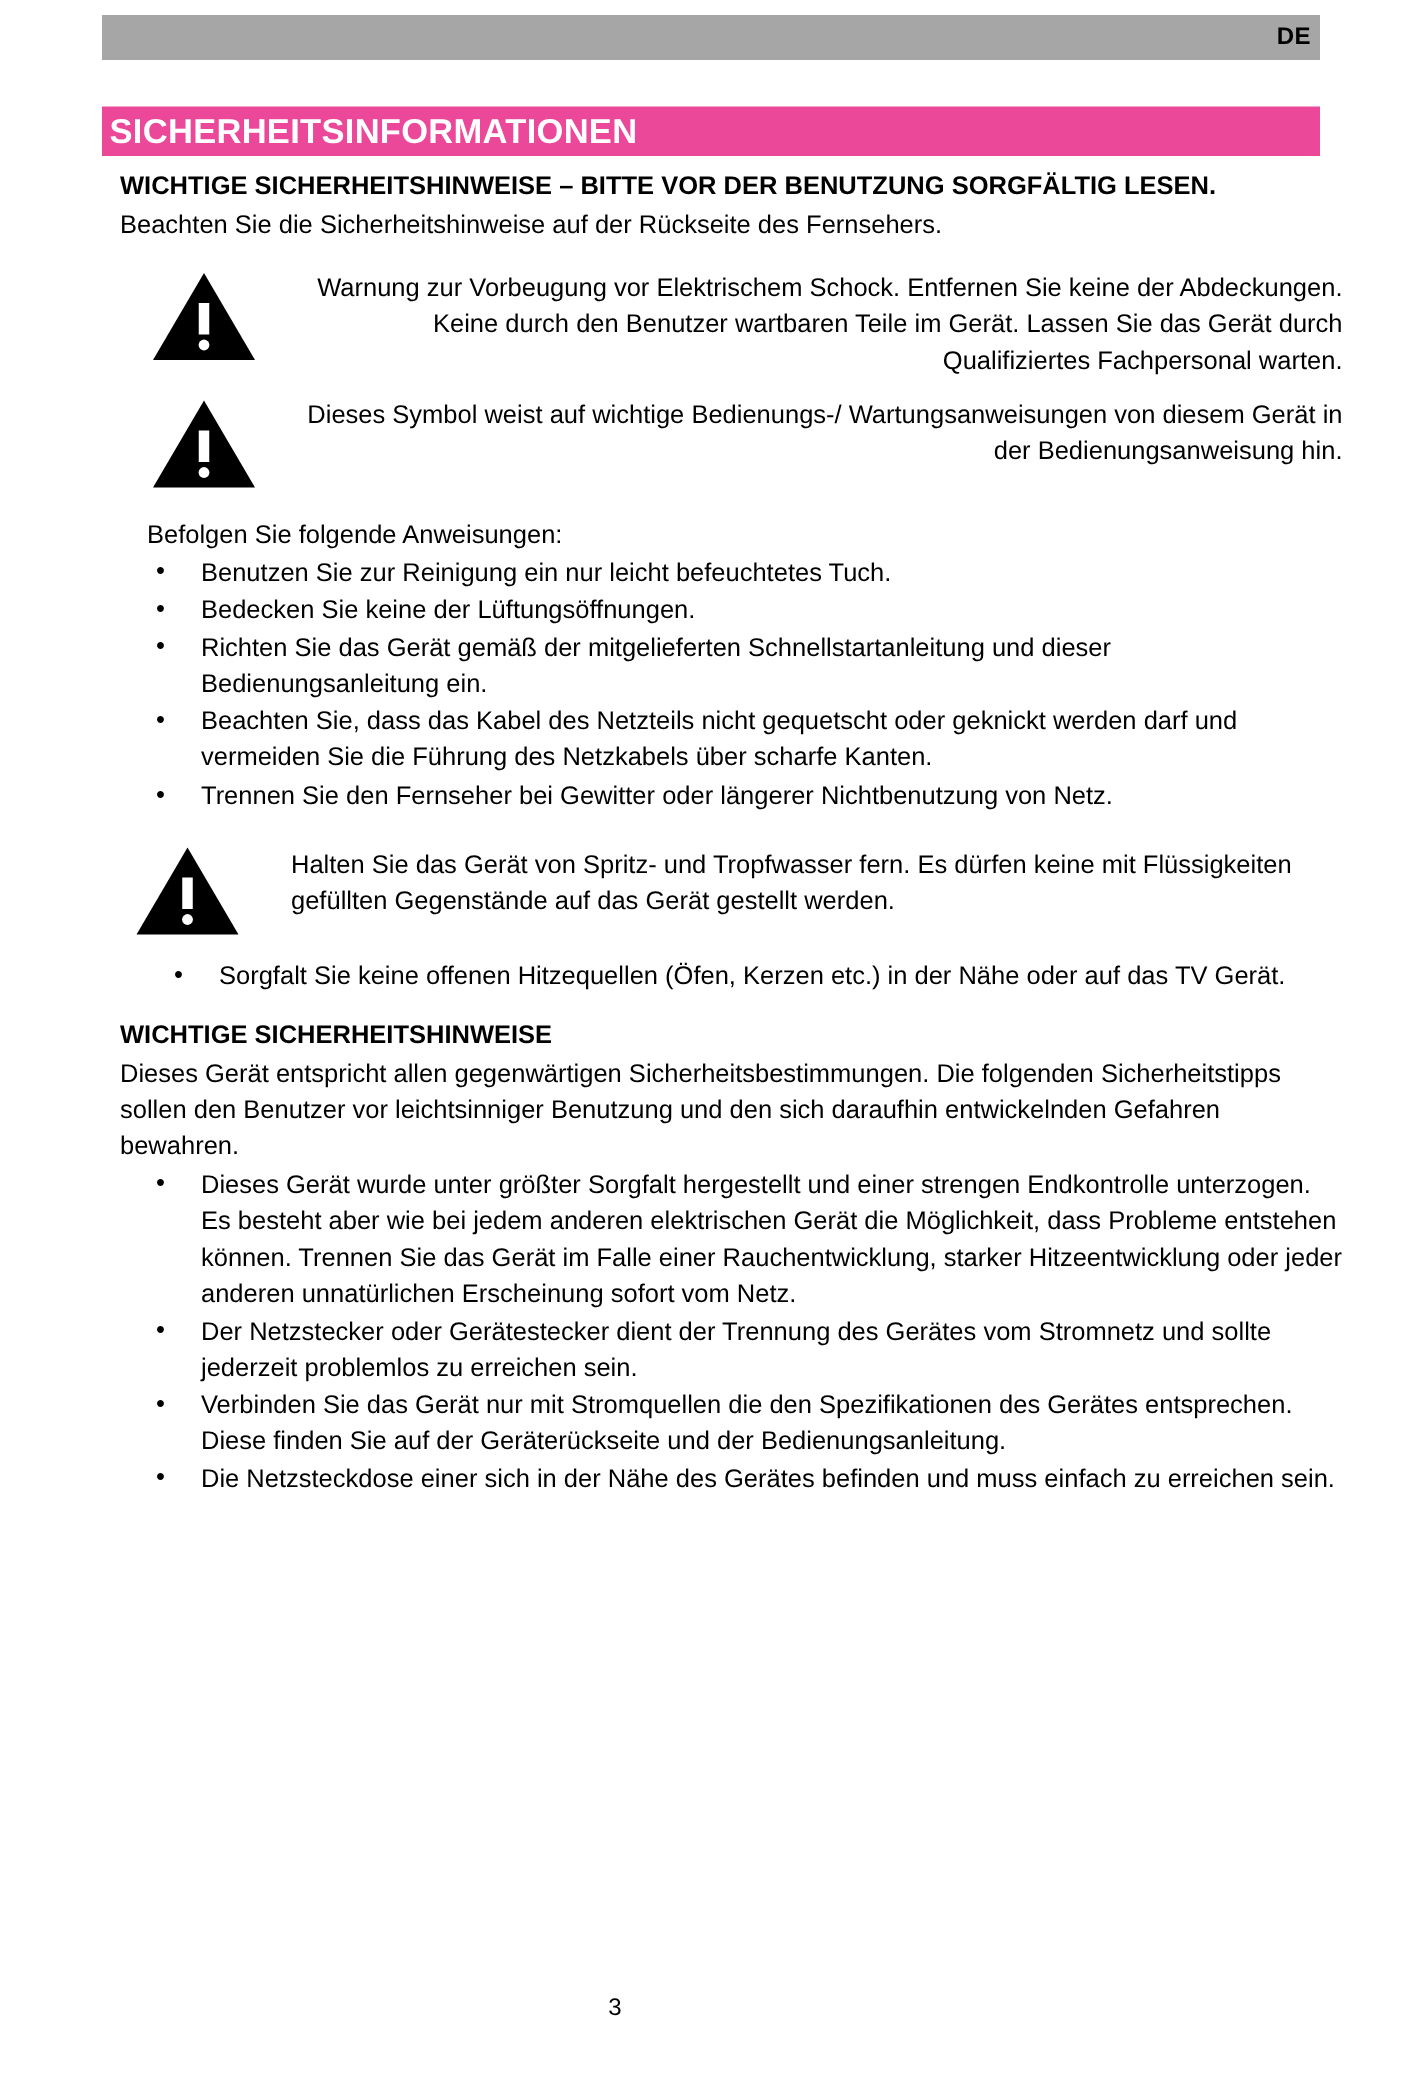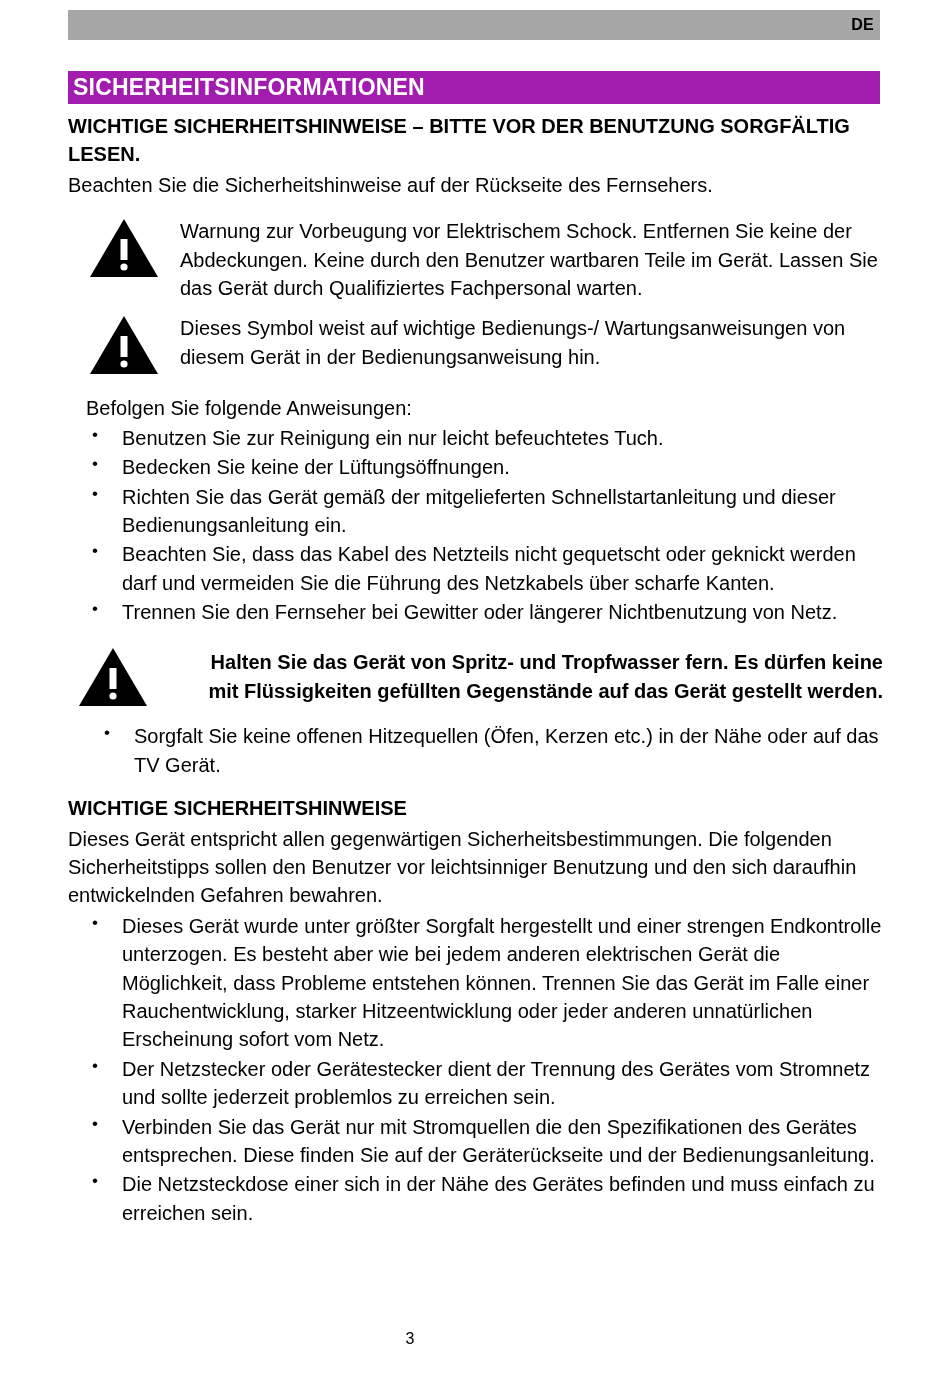--- a/index.html
+++ b/index.html
@@ -44,55 +44,56 @@
     color: #000;
   }
 
   
   .title-bar {
     position: absolute;
     left: 68px;
     top: 71px;
     width: 812px;
     height: 33px;
-    background: #a21caf;
+    background: #ec4899;
     display: flex;
     align-items: center;
     box-sizing: border-box;
     padding-left: 5px;
   }
   .title-bar .title-text {
     color: #ffffff;
     font-size: 23px;
     font-weight: bold;
     letter-spacing: 0.2px;
     line-height: 1;
   }
 
   
   .content {
     position: absolute;
-    left: 68px;
+    left: 80px;
     top: 112px;
     width: 815px;
-    font-size: 20px;
+    font-size: 17px;
     line-height: 1.42;
   }
   .bold { font-weight: bold; }
 
   p { margin: 0; }
 
   .para {
     margin-bottom: 6px;
   }
   .para.tight { margin-bottom: 2px; }
 
   
   .sym-block {
     margin-top: 16px;
+    text-align: right;
   }
   .sym-row {
     display: flex;
     align-items: flex-start;
     margin-bottom: 10px;
   }
   .sym-icon {
     width: 112px;
     flex: 0 0 112px;
     display: flex;
@@ -142,21 +143,21 @@
   ul.bullets.hinweis li { padding-left: 66px; }
   ul.bullets.hinweis li::before { left: 36px; }
 
   .warn-row {
     display: flex;
     align-items: flex-start;
     margin-top: 18px;
     margin-bottom: 14px;
   }
   .warn-row .sym-icon { width: 104px; flex: 0 0 104px; padding-left: 10px; justify-content: flex-start;}
-  .warn-row .sym-text { font-weight: bold; padding-top: 4px; text-align: right; }
+  .warn-row .sym-text { font-weight: normal; padding-top: 4px; }
 
   
   .page-number {
     position: absolute;
     left: 0;
     right: 0;
     top: 1330px;
     text-align: center;
     font-size: 16px;
   }

